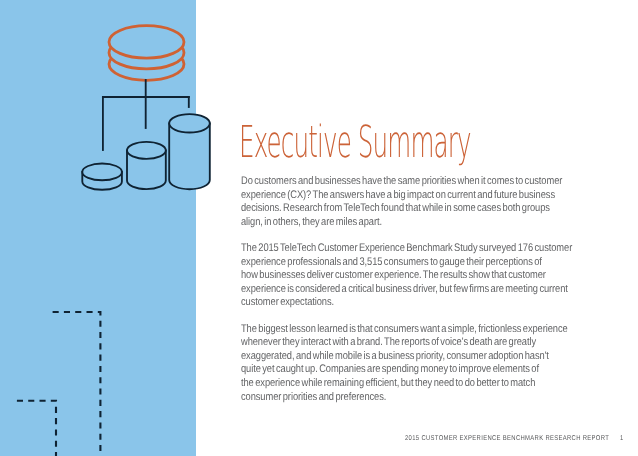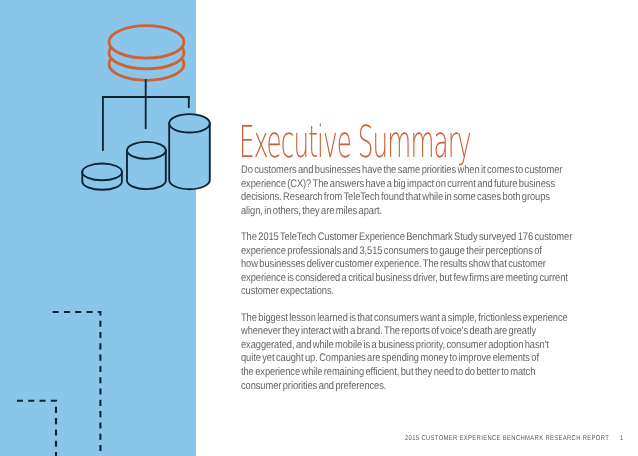--- a/index.html
+++ b/index.html
@@ -3,21 +3,21 @@
 <meta charset="utf-8">
 <style>
   html,body{margin:0;padding:0;}
   body{width:638px;height:456px;background:#ffffff;font-family:"Liberation Sans",sans-serif;overflow:hidden;-webkit-font-smoothing:antialiased;text-rendering:geometricPrecision;}
   .page{position:relative;width:638px;height:456px;background:#fff;overflow:hidden;}
   .blue-panel{position:absolute;left:0;top:0;width:196px;height:456px;background:#8ac5ea;}
   .diagram{position:absolute;left:0;top:0;}
   .title{position:absolute;left:239px;top:117px;color:#cc6338;font-size:44px;font-weight:200;
          font-family:"DejaVu Sans",sans-serif;
          transform:scaleX(0.56);transform-origin:left top;white-space:nowrap;letter-spacing:-1.6px;}
-  .body-copy{position:absolute;left:241px;top:164px;}
+  .body-copy{position:absolute;left:241px;top:175px;}
   .para{color:#626365;font-size:11px;line-height:13.6px;
         word-spacing:-1.2px;letter-spacing:-0.1px;white-space:nowrap;
         transform:scaleX(0.848);transform-origin:left top;}
   .para + .para{margin-top:12.6px;}
   .footer-bar{position:absolute;left:404.6px;top:434.6px;}
   .footer{position:absolute;color:#58595b;font-size:7px;letter-spacing:0.4px;
           transform:scaleX(0.84);transform-origin:left top;white-space:nowrap;}
 </style>
 </head>
 <body>

